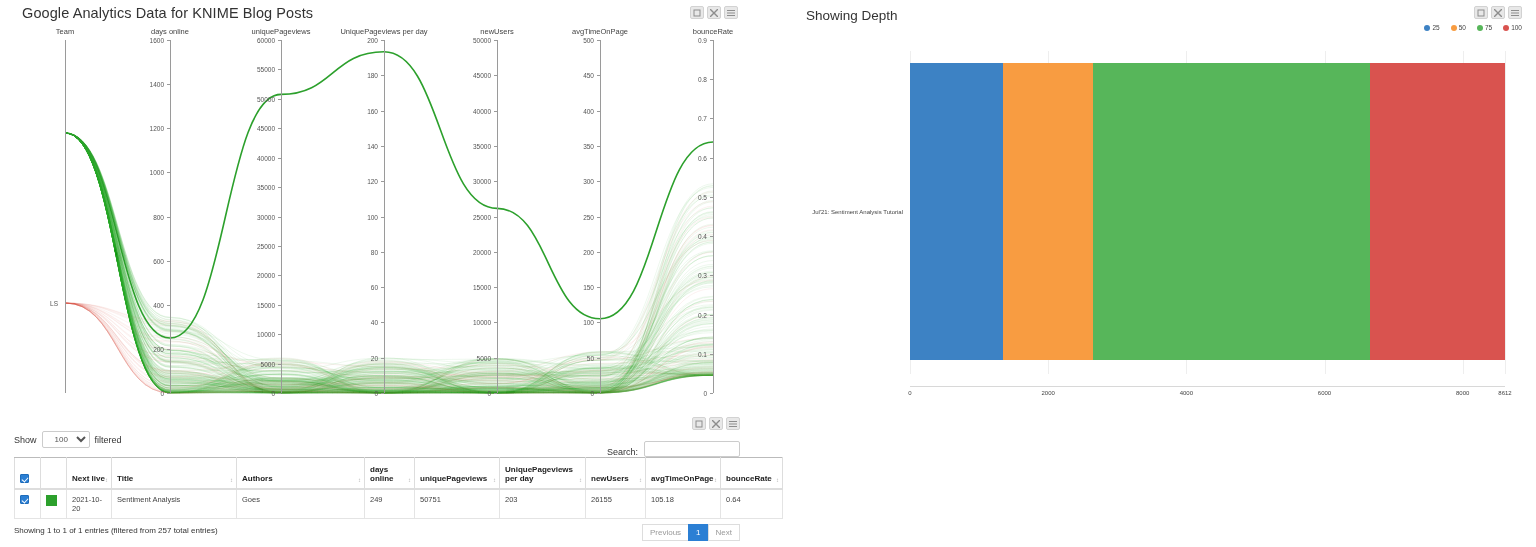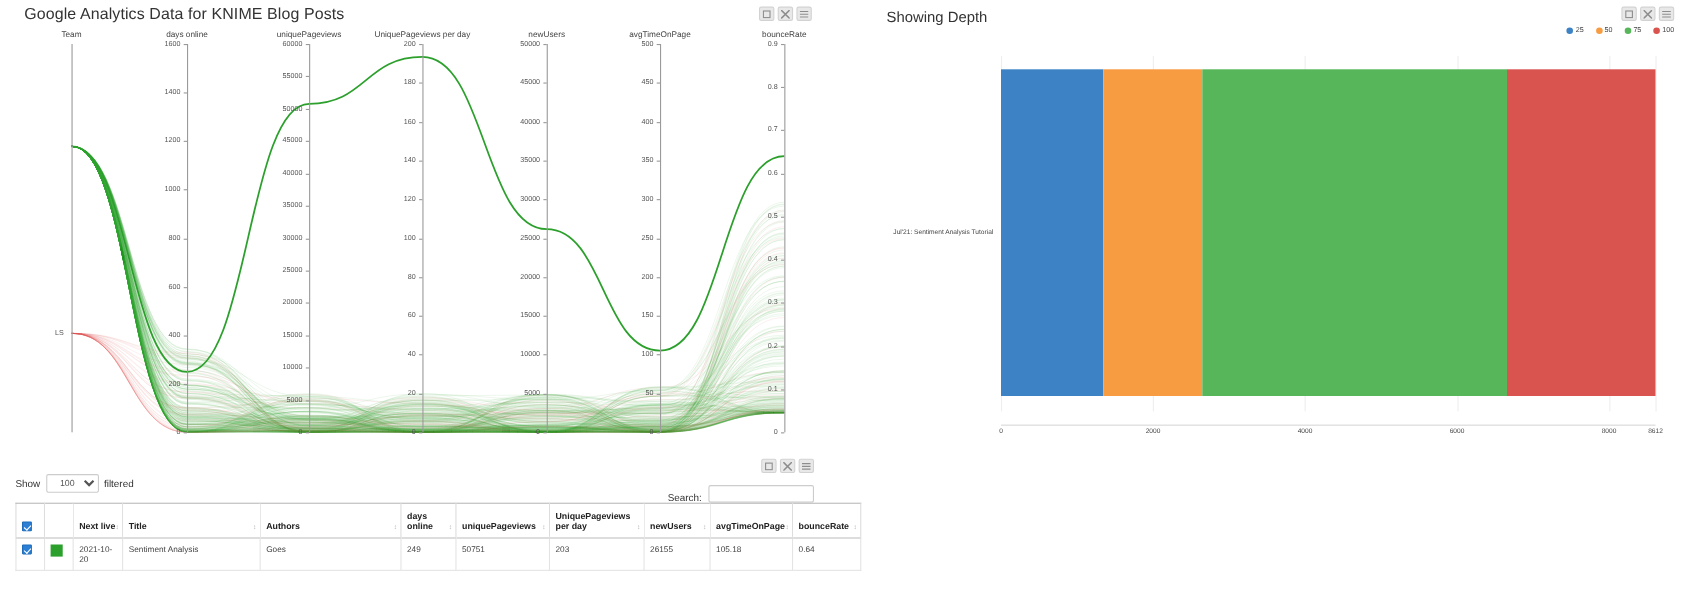--- a/index.html
+++ b/index.html
@@ -674,20 +674,28 @@
             <td>249</td>
             <td>50751</td>
             <td>203</td>
             <td>26155</td>
             <td>105.18</td>
             <td>0.64</td>
           </tr>
         </tbody>
     </table>
 
+    <div class="dt-bottom">
+      <div class="dt-info">Showing 1 to 1 of 1 entries (filtered from 257 total entries)</div>
+      <div class="dt-pager">
+        <div class="pg">Previous</div>
+        <div class="pg active">1</div>
+        <div class="pg">Next</div>
+      </div>
+    </div>
   </div>
 
   <div id="sdPanel">
     <div id="sdTitle">Showing Depth</div>
 
     <div class="icon-group" id="sdIcons">
       <div class="icon-btn">
           <svg width="8" height="8" viewBox="0 0 8 8">
             <rect x="1" y="1" width="6" height="6" fill="none" stroke="#8d8d8d" stroke-width="1"></rect>
           </svg>

